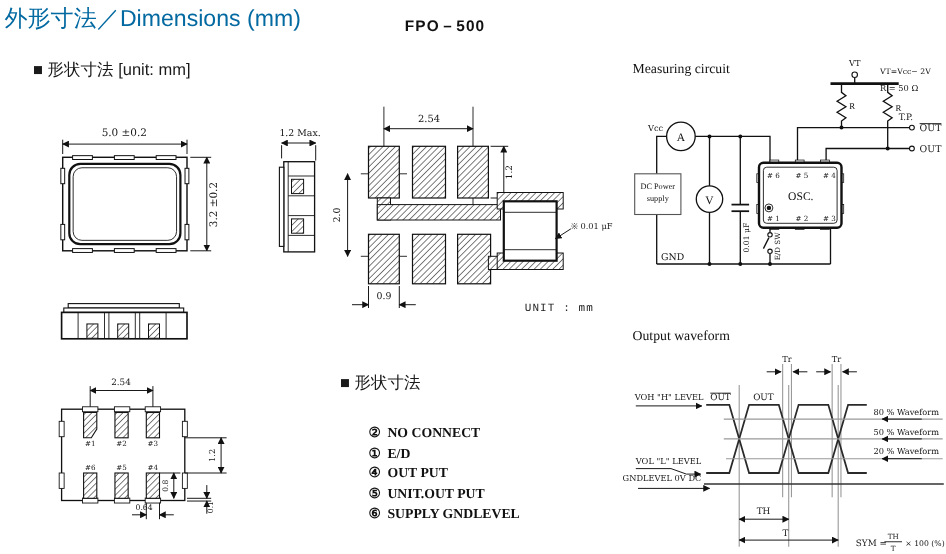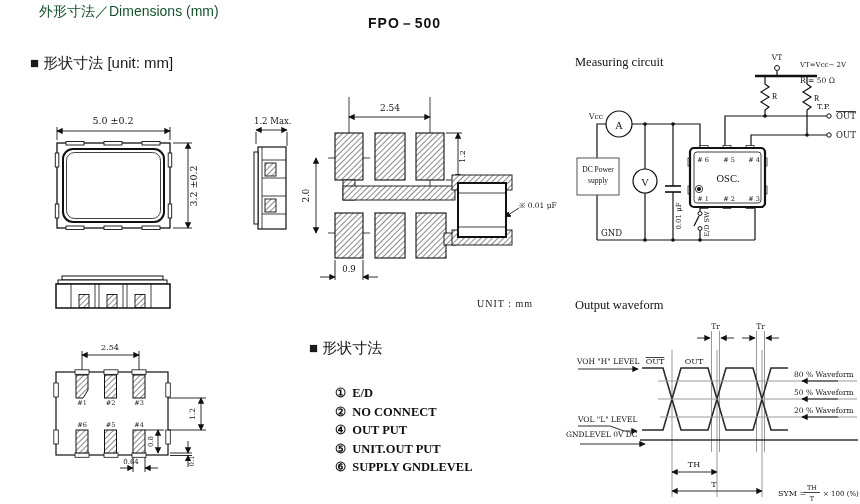--- a/index.html
+++ b/index.html
@@ -1,24 +1,24 @@
 <!DOCTYPE html>
 <html><head>
 <meta charset="utf-8">
 <style>
   html,body{margin:0;padding:0;}
   body{width:860px;height:504px;background:#fff;position:relative;overflow:hidden;
        font-family:"Liberation Sans",sans-serif;color:#111;}
   .abs{position:absolute;}
-  .title-blue{left:4px;top:3px;font-size:14px;color:#14532d;margin-left:35px;}
+  .title-blue{left:4px;top:3px;font-size:21px;color:#0369a1;}
   .model{left:368px;top:15px;font-size:14px;font-weight:bold;letter-spacing:1px;}
   .section-hdr{font-size:15px;color:#1a1a1a;}
   .hdr1{left:30px;top:54px;}
   .hdr2{left:309px;top:339px;}
-  .unit-note{left:477px;top:298px;font-family:Liberation Serif, serif;font-size:10px;letter-spacing:1px;color:#222;}
+  .unit-note{left:477px;top:276px;font-family:Liberation Mono, monospace;font-size:10px;letter-spacing:1px;color:#222;}
   .pad-list{left:335px;top:384px;font-family:"Liberation Serif",serif;font-weight:bold;font-size:12.5px;}
   .pad-list .row{line-height:18.5px;white-space:nowrap;}
   .pad-list .num{margin-right:6px;}
   svg{position:absolute;overflow:visible;}
   svg text{font-family:"Liberation Serif",serif;fill:#111;}
   .dim{font-family:"DejaVu Serif",serif;fill:#161616;}
   .ovl{text-decoration:overline;}
   .thin{stroke:#111;stroke-width:0.8;fill:none;}
   .wire{stroke:#111;stroke-width:1.2;fill:none;}
   .dimln{stroke:#161616;stroke-width:0.9;fill:none;}
@@ -40,22 +40,22 @@
   </defs>
 </svg>
 
 <div class="abs title-blue">外形寸法／Dimensions (mm)</div>
 <div class="abs model">FPO－500</div>
 <div class="abs section-hdr hdr1">■ 形状寸法 [unit: mm]</div>
 <div class="abs unit-note">UNIT : mm</div>
 <div class="abs section-hdr hdr2">■ 形状寸法</div>
 
 <div class="abs pad-list">
+  <div class="row"><span class="num">②</span><span>NO CONNECT</span></div>
   <div class="row"><span class="num">①</span><span>E/D</span></div>
-  <div class="row"><span class="num">②</span><span>NO CONNECT</span></div>
   <div class="row"><span class="num">④</span><span>OUT PUT</span></div>
   <div class="row"><span class="num">⑤</span><span>UNIT.OUT PUT</span></div>
   <div class="row"><span class="num">⑥</span><span>SUPPLY GNDLEVEL</span></div>
 </div>
 
 <svg style="left:25px;top:90px" width="215" height="414" viewBox="25 90 215 414">
 
   <g>
     <line class="dimln" x1="57" y1="127" x2="57" y2="140"></line>
     <line class="dimln" x1="170" y1="127" x2="170" y2="140"></line>

